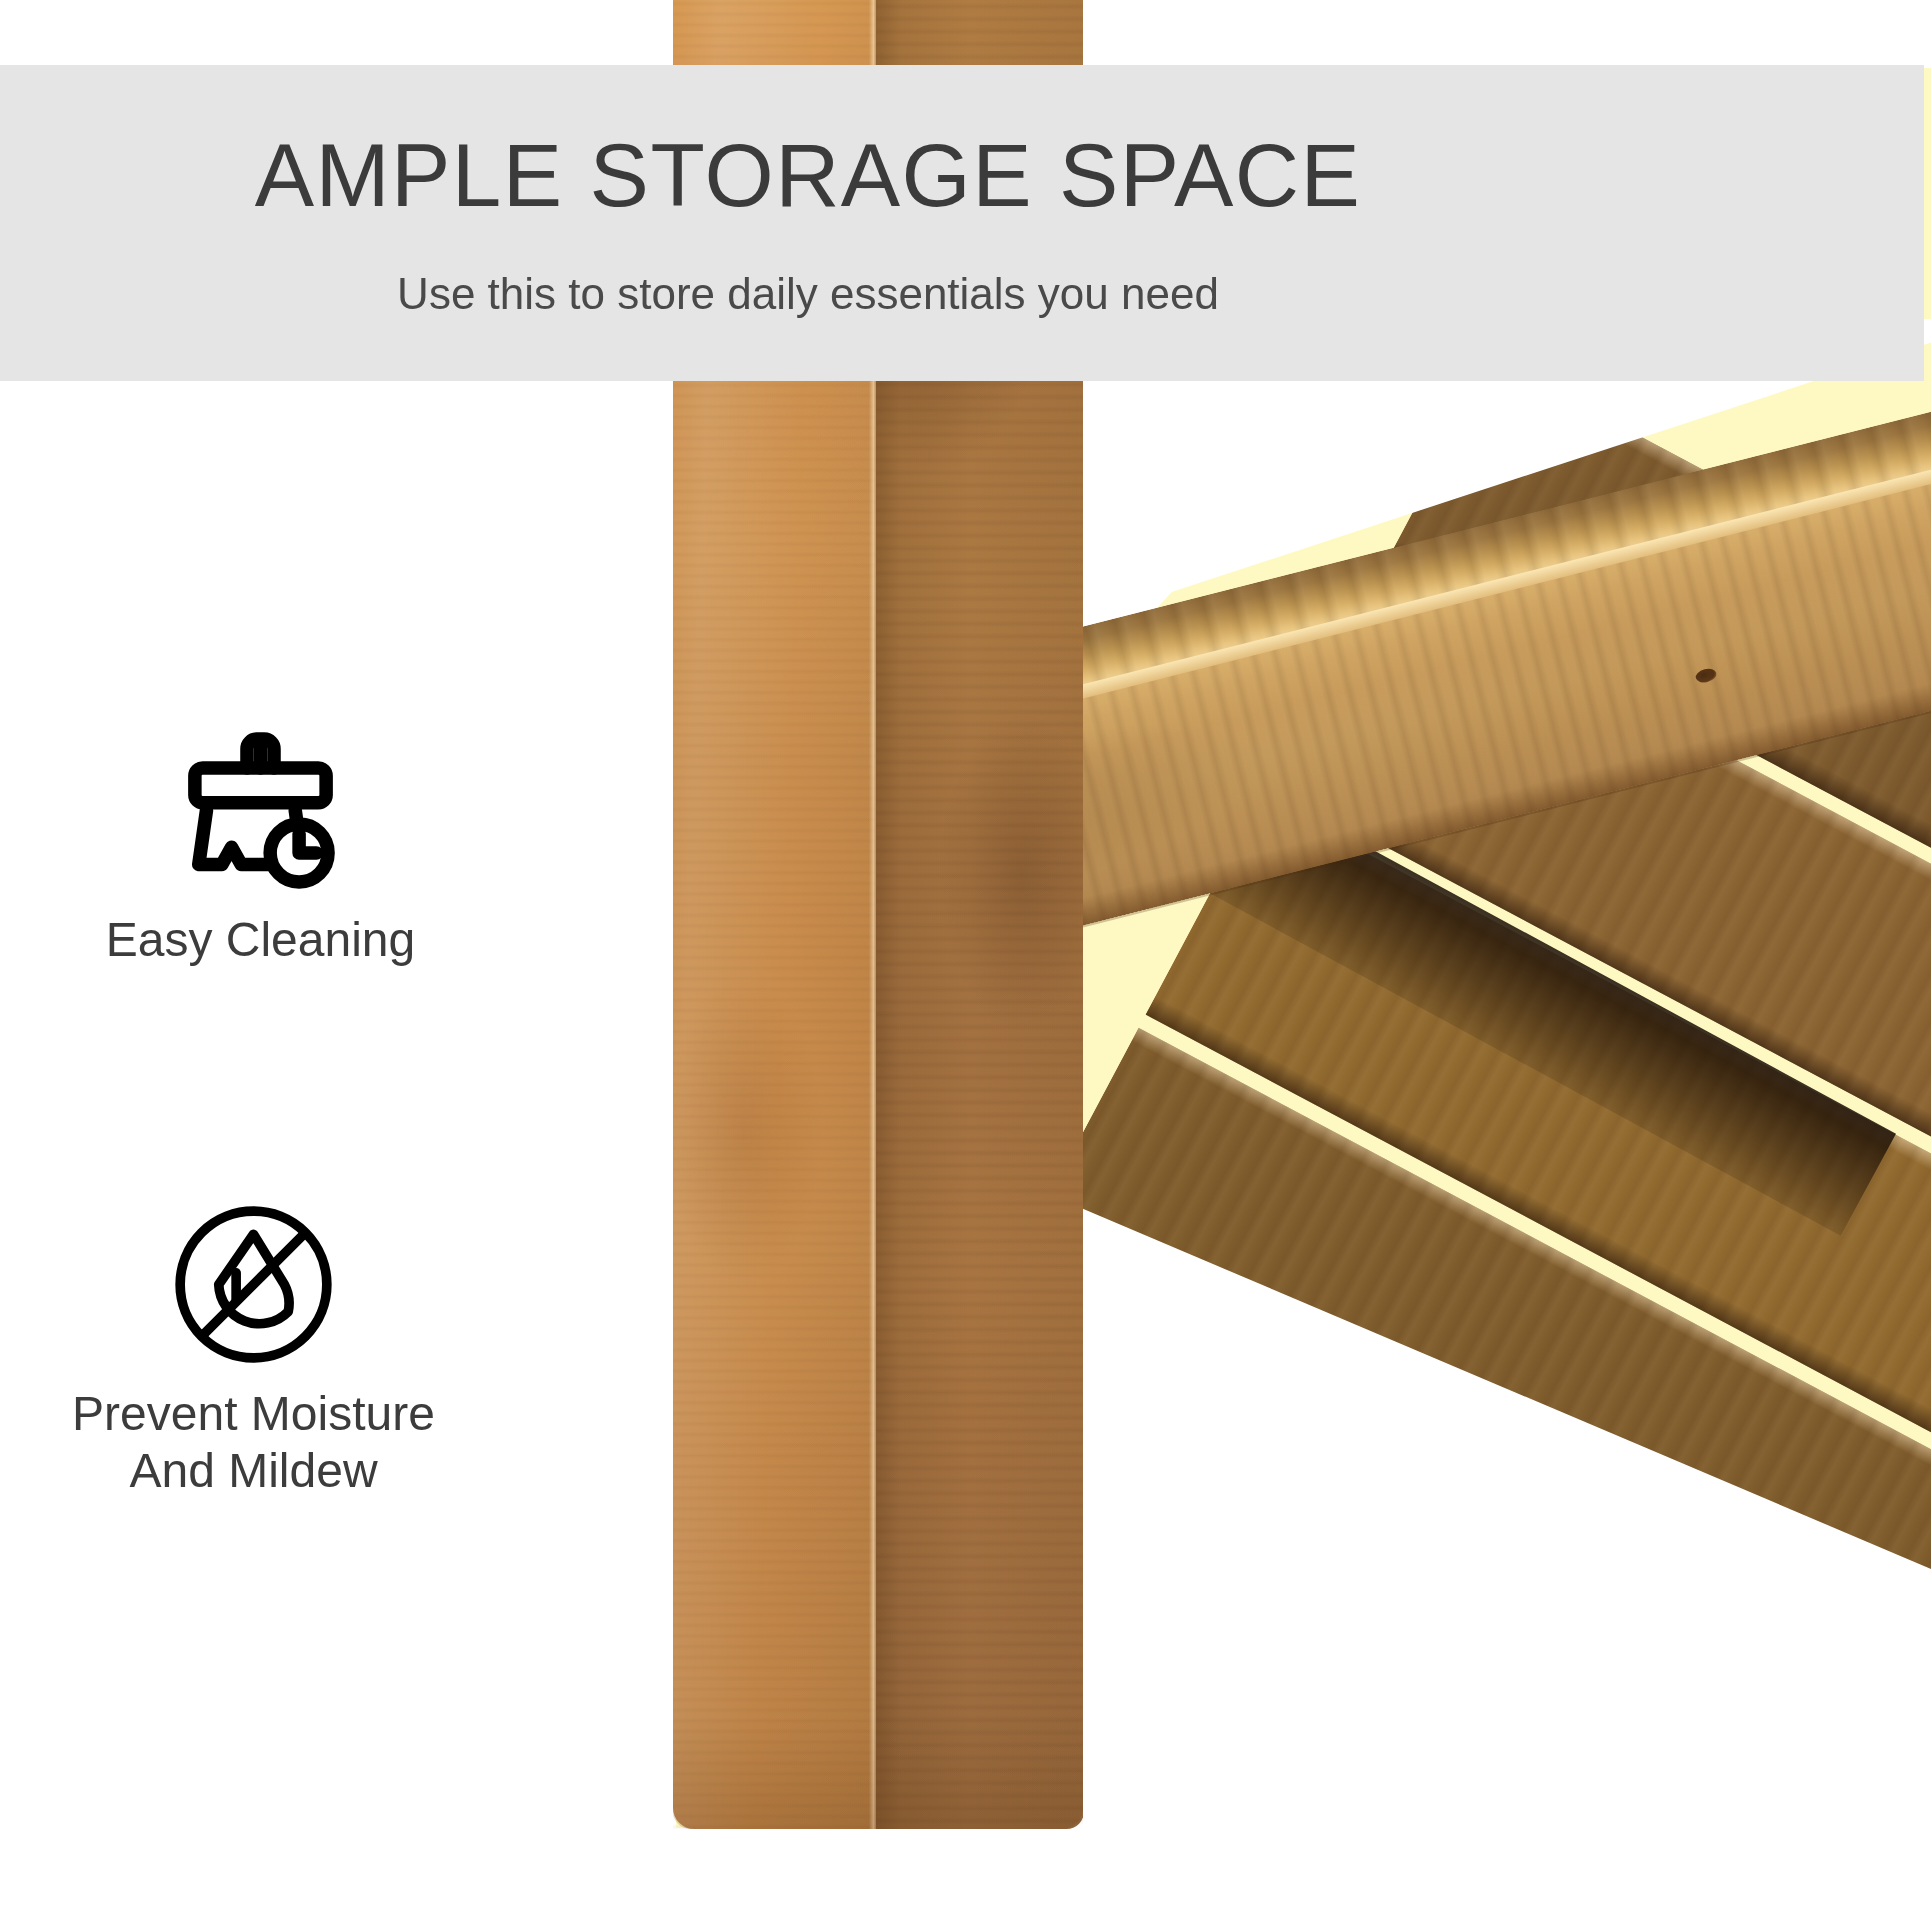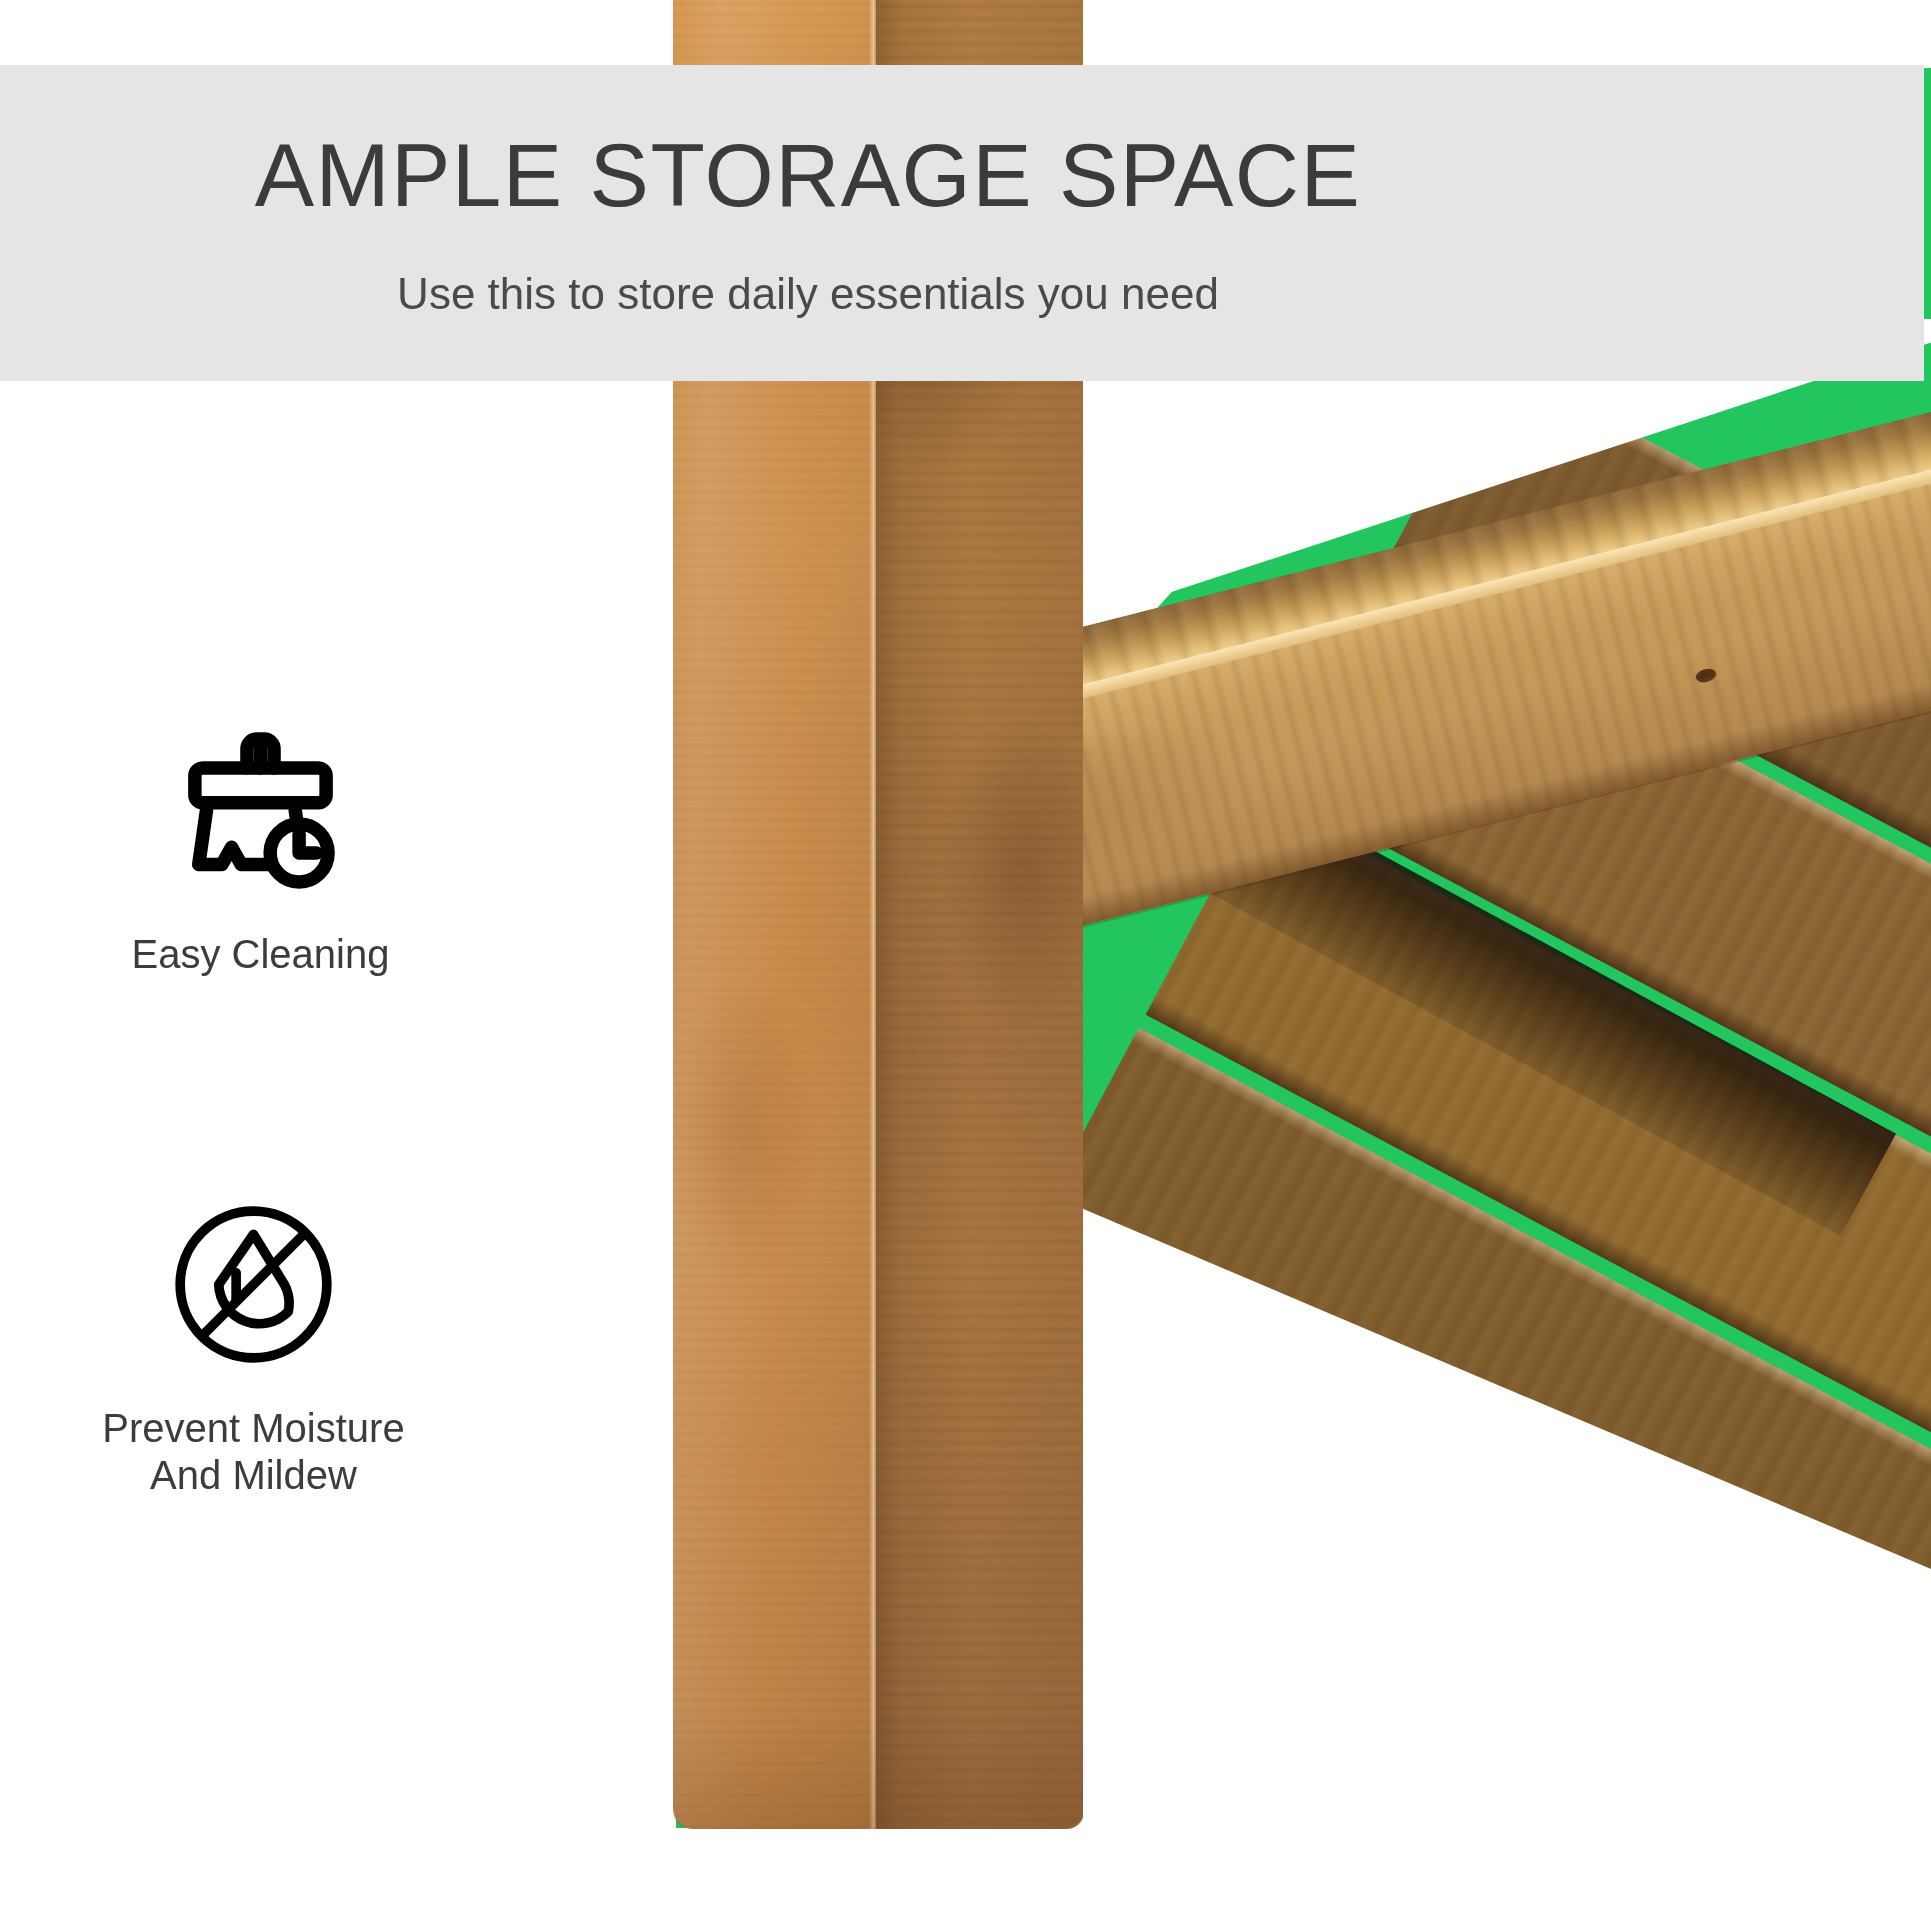--- a/index.html
+++ b/index.html
@@ -7,21 +7,21 @@
   html,body { width:1931px; height:1931px; }
   body {
     background:#ffffff;
     font-family:"Liberation Sans", sans-serif;
     overflow:hidden;
   }
   #stage {
     position:relative;
     width:1931px;
     height:1931px;
-    background:#22c55e;
+    background:#fef9c3;
     overflow:hidden;
   }
 
   
   #photo {
     position:absolute;
     inset:0;
     overflow:hidden;
   }
 
@@ -251,22 +251,22 @@
     flex-direction:column;
     align-items:center;
     width:599px;
     text-align:center;
   }
   #feature-cleaning { left:-39px; top:714px; }
   #feature-moisture { left:-46px; top:1188px; }
   .feature .icon-wrap { width:193px; height:193px; display:block; }
   .feature .icon-wrap svg { width:100%; height:100%; display:block; }
   .feature .flabel {
-    margin-top:24px;
-    font-size:40px;
+    margin-top:5px;
+    font-size:48px;
     color:#3c3c3c;
     line-height:1.18;
     font-weight:400;
     white-space:pre-line;
   }
 </style>
 </head>
 <body>
 
 <div id="stage">

